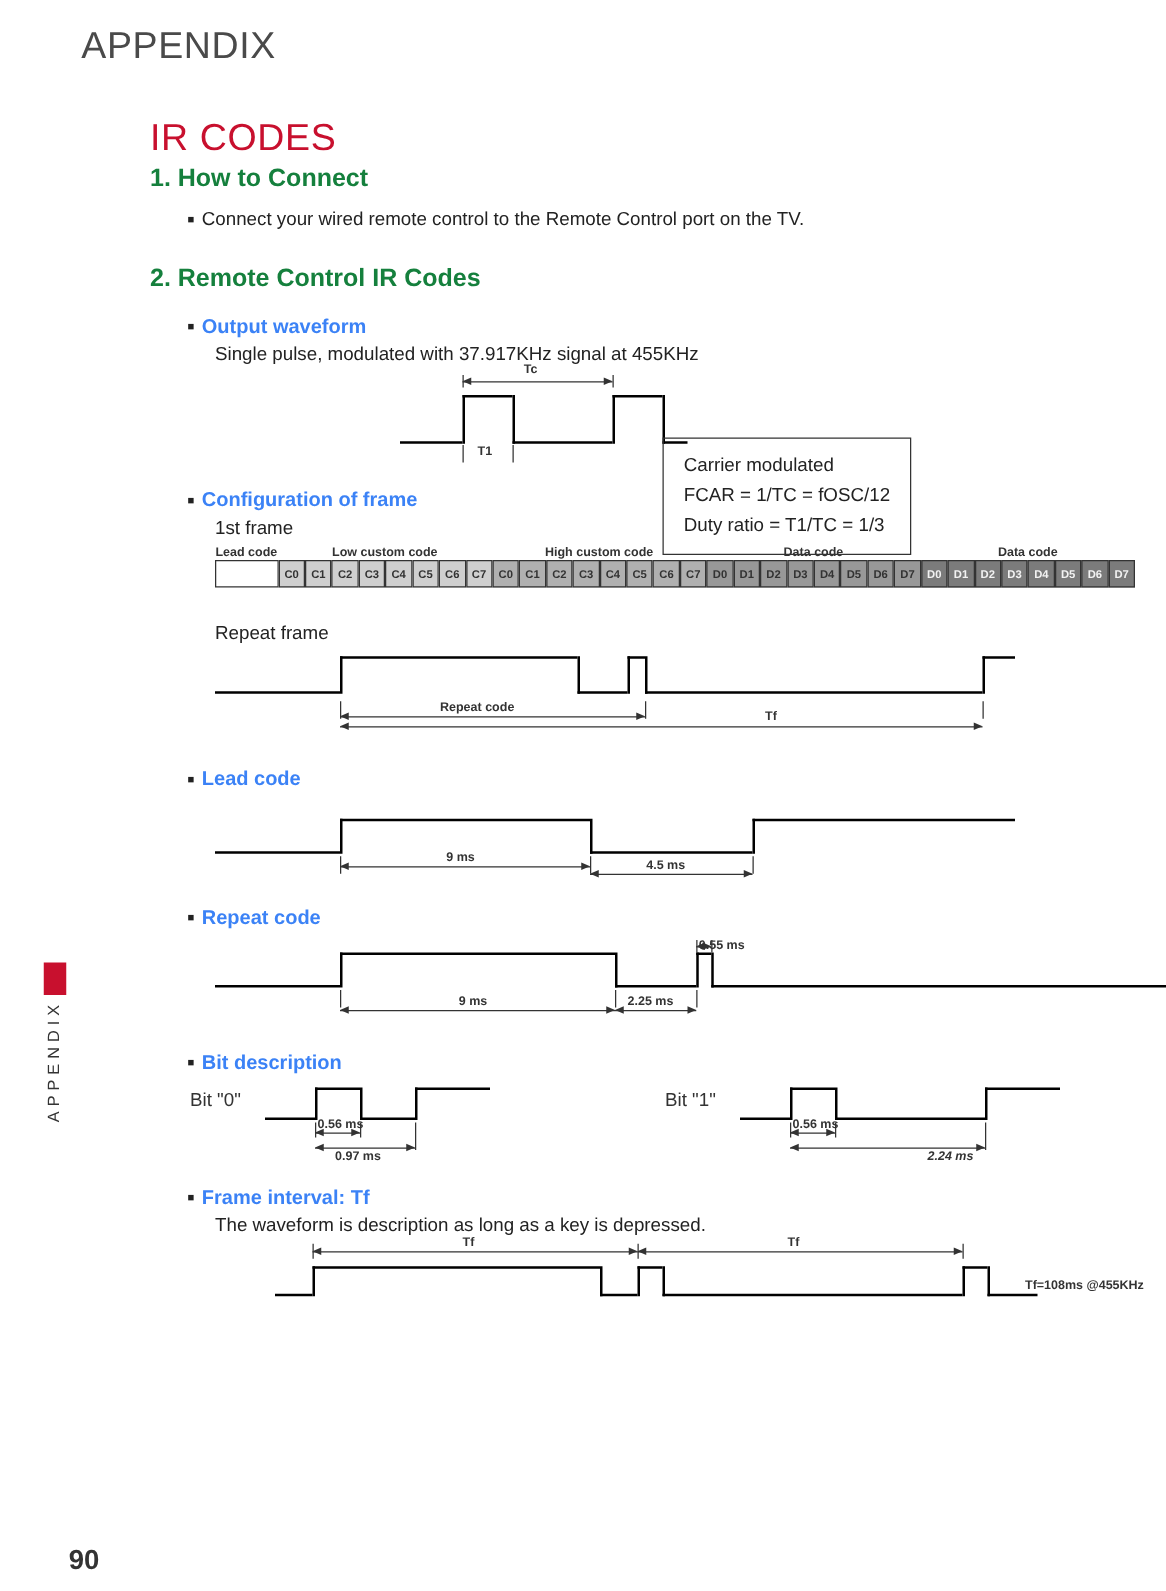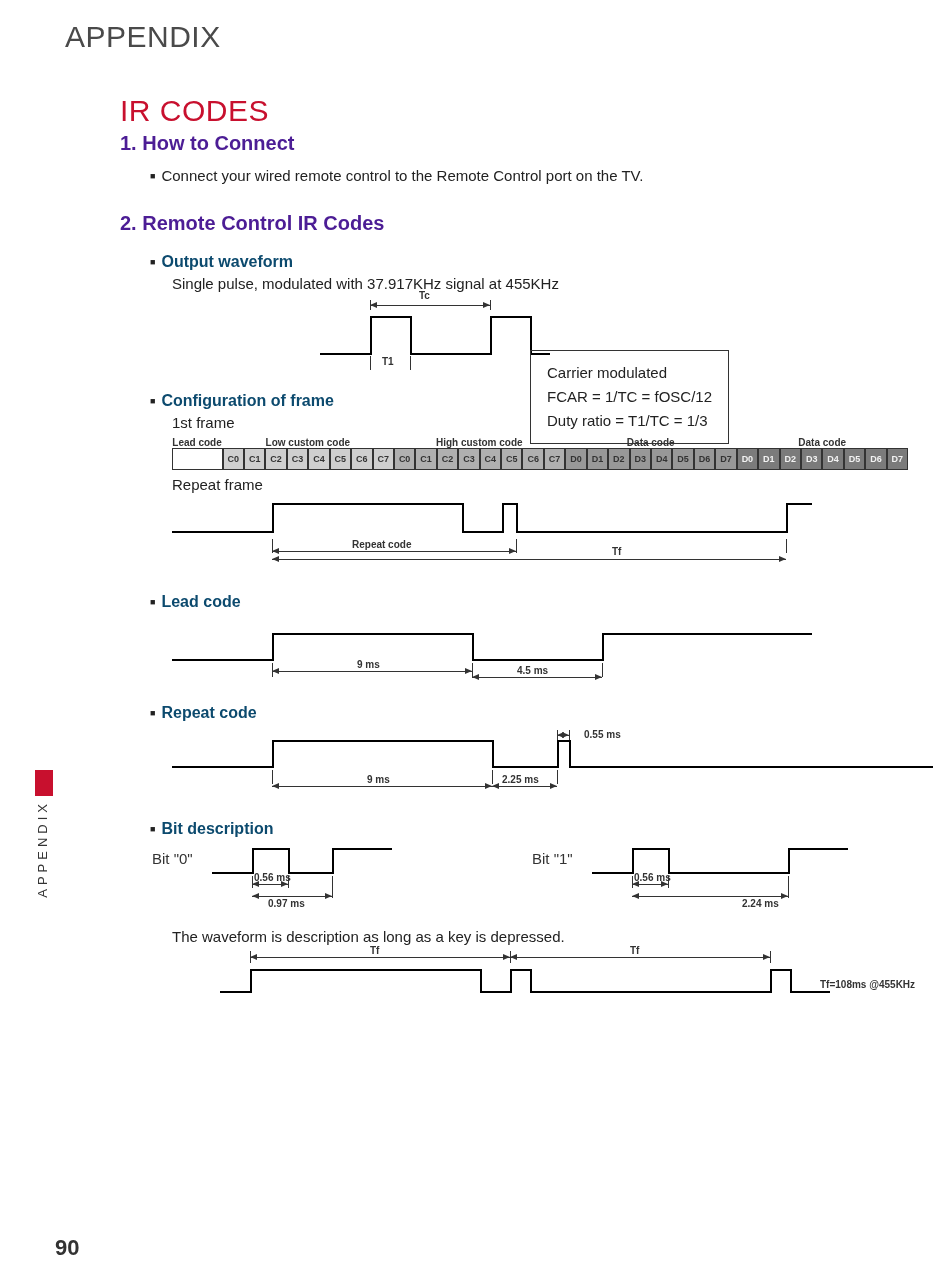--- a/index.html
+++ b/index.html
@@ -1,24 +1,24 @@
 <!DOCTYPE html>
 <html><head>
 <meta charset="utf-8">
 <style>
   @page { margin:0; }
   html,body{margin:0;padding:0;background:#fff;font-family:"Helvetica Neue",Arial,sans-serif;color:#222;}
   .page{width:933px;height:1273px;position:relative;box-sizing:border-box;padding:20px 25px 0 65px;}
   .header-title{font-size:30px;letter-spacing:0.5px;color:#4a4a4a;font-weight:400;margin-top:0;}
   .content{margin-left:55px;margin-top:40px;}
   .ir-codes{color:#c8102e;font-size:30px;font-weight:400;letter-spacing:0.5px;}
-  .h2{font-size:20px;font-weight:700;color:#4c1d95;margin:4px 0 12px 0;}
+  .h2{font-size:20px;font-weight:700;color:#15803d;margin:4px 0 12px 0;}
   .bullet-row{margin-left:30px;font-size:15px;color:#222;}
   .bullet-row::before{content:"■";font-size:9px;vertical-align:2px;margin-right:6px;color:#222;}
-  .subhead{font-size:16px;font-weight:700;color:#0c4a6e;margin-left:30px;margin-top:18px;}
+  .subhead{font-size:16px;font-weight:700;color:#3b82f6;margin-left:30px;margin-top:18px;}
   .subhead::before{content:"■";font-size:9px;vertical-align:2px;margin-right:6px;color:#222;}
   .subtext{margin-left:52px;font-size:15px;margin-top:4px;}
   .side-tab{position:absolute;left:35px;top:800px;width:18px;height:110px;}
   .side-tab .pink{position:absolute;left:0;top:-30px;width:18px;height:26px;background:#c8102e;}
   .side-tab .txt{writing-mode:vertical-rl;transform:rotate(180deg);font-size:13px;letter-spacing:4px;color:#333;text-align:center;}
   .page-num{position:absolute;left:55px;bottom:12px;font-size:22px;font-weight:700;color:#333;}
   .carrier-box{position:absolute;left:530px;top:350px;border:1px solid #333;padding:10px 16px;font-size:15px;line-height:1.6;}
   
   .frame-wrap{margin-left:52px;margin-top:6px;}
   .frame-labels{display:flex;font-size:10px;font-weight:700;color:#333;}
@@ -130,21 +130,21 @@
           <div class="cell data2">D1</div>
           <div class="cell data2">D2</div>
           <div class="cell data2">D3</div>
           <div class="cell data2">D4</div>
           <div class="cell data2">D5</div>
           <div class="cell data2">D6</div>
           <div class="cell data2">D7</div>
         </div>
     </div>
 
-    <div class="subtext" style="margin-top:6px;">Repeat frame</div>
+    <div class="subtext" style="margin-top:28px;">Repeat frame</div>
 
     <div class="diagram" style="height:70px;width:640px;margin-top:6px;">
       <div class="line" style="left:0;top:32px;width:100px;height:2px;"></div>
       <div class="line" style="left:100px;top:4px;width:2px;height:30px;"></div>
       <div class="line" style="left:100px;top:4px;width:190px;height:2px;"></div>
       <div class="line" style="left:290px;top:4px;width:2px;height:30px;"></div>
       <div class="line" style="left:290px;top:32px;width:40px;height:2px;"></div>
       <div class="line" style="left:330px;top:4px;width:2px;height:30px;"></div>
       <div class="line" style="left:330px;top:4px;width:14px;height:2px;"></div>
       <div class="line" style="left:344px;top:4px;width:2px;height:30px;"></div>
@@ -195,21 +195,21 @@
       <div class="tick" style="left:320px;top:44px;height:14px;"></div>
       <div class="tick" style="left:385px;top:44px;height:14px;"></div>
       <div class="arrow-h" style="left:100px;top:60px;width:220px;"></div>
       <div class="arrow-h" style="left:320px;top:60px;width:65px;"></div>
       <div class="lbl" style="left:195px;top:48px;">9 ms</div>
       <div class="lbl" style="left:330px;top:48px;">2.25 ms</div>
 
       <div class="tick" style="left:385px;top:4px;height:10px;"></div>
       <div class="tick" style="left:397px;top:4px;height:10px;"></div>
       <div class="arrow-h" style="left:385px;top:9px;width:12px;"></div>
-      <div class="lbl" style="left:412px;top:3px;">0.55 ms</div>
+      <div class="lbl" style="left:387px;top:3px;">0.55 ms</div>
     </div>
 
     <div class="subhead" style="margin-top:14px;">Bit description</div>
     <div style="position:relative;margin-left:32px;height:80px;margin-top:6px;">
       <div class="lbl" style="left:0;top:6px;font-size:15px;font-weight:400;">Bit "0"</div>
 
       <div style="position:absolute;left:60px;top:0;width:180px;height:70px;">
         <div class="line" style="left:0;top:28px;width:40px;height:2px;"></div>
         <div class="line" style="left:40px;top:4px;width:2px;height:26px;"></div>
         <div class="line" style="left:40px;top:4px;width:36px;height:2px;"></div>
@@ -235,24 +235,25 @@
         <div class="line" style="left:76px;top:4px;width:2px;height:26px;"></div>
         <div class="line" style="left:76px;top:28px;width:120px;height:2px;"></div>
         <div class="line" style="left:196px;top:4px;width:2px;height:26px;"></div>
         <div class="line" style="left:196px;top:4px;width:60px;height:2px;"></div>
         <div class="tick" style="left:40px;top:32px;height:12px;"></div>
         <div class="tick" style="left:76px;top:32px;height:12px;"></div>
         <div class="tick" style="left:196px;top:32px;height:22px;"></div>
         <div class="arrow-h" style="left:40px;top:40px;width:36px;"></div>
         <div class="arrow-h" style="left:40px;top:52px;width:156px;"></div>
         <div class="lbl" style="left:42px;top:28px;">0.56 ms</div>
-        <div class="lbl" style="left:150px;top:54px;">2.24 ms</div>
+        <div class="lbl" style="left:150px;top:54px;font-style:italic;">2.24 ms</div>
       </div>
     </div>
 
+    <div class="subhead" style="margin-top:4px;">Frame interval: Tf</div>
     <div class="subtext">The waveform is description as long as a key is depressed.</div>
     <div class="diagram" style="height:55px;width:720px;margin-top:6px;margin-left:100px;">
 
       <div class="tick" style="left:30px;top:0;height:12px;"></div>
       <div class="tick" style="left:290px;top:0;height:12px;"></div>
       <div class="tick" style="left:550px;top:0;height:12px;"></div>
       <div class="arrow-h" style="left:30px;top:6px;width:260px;"></div>
       <div class="arrow-h" style="left:290px;top:6px;width:260px;"></div>
       <div class="lbl" style="left:150px;top:-6px;">Tf</div>
       <div class="lbl" style="left:410px;top:-6px;">Tf</div>

